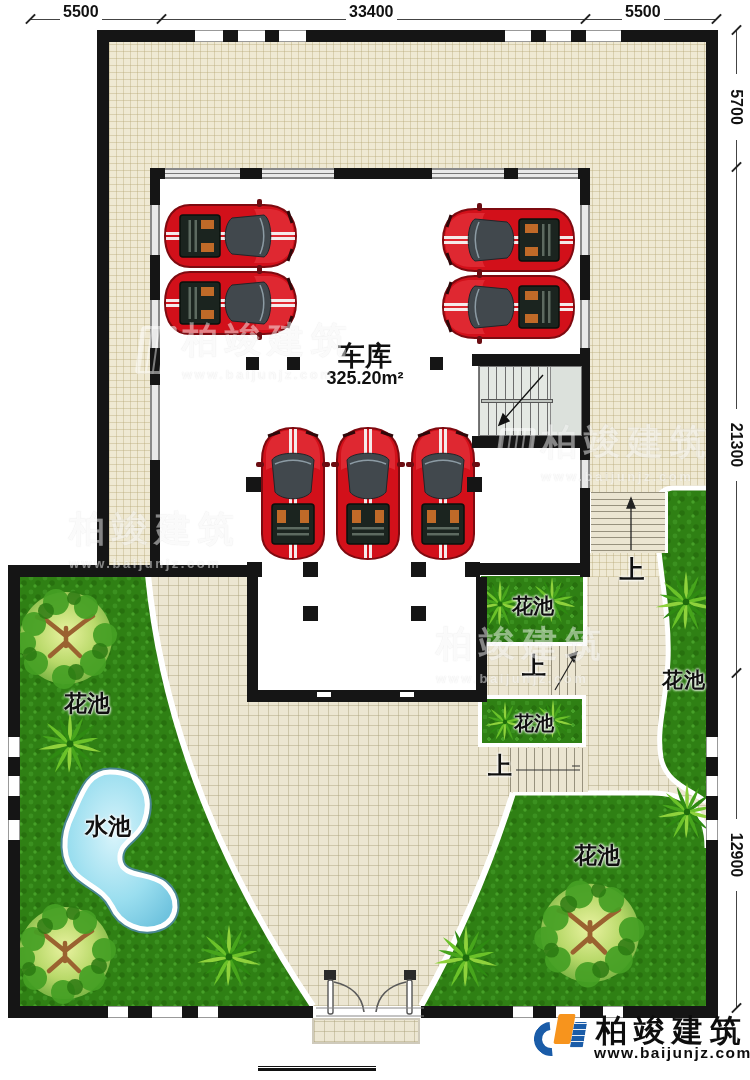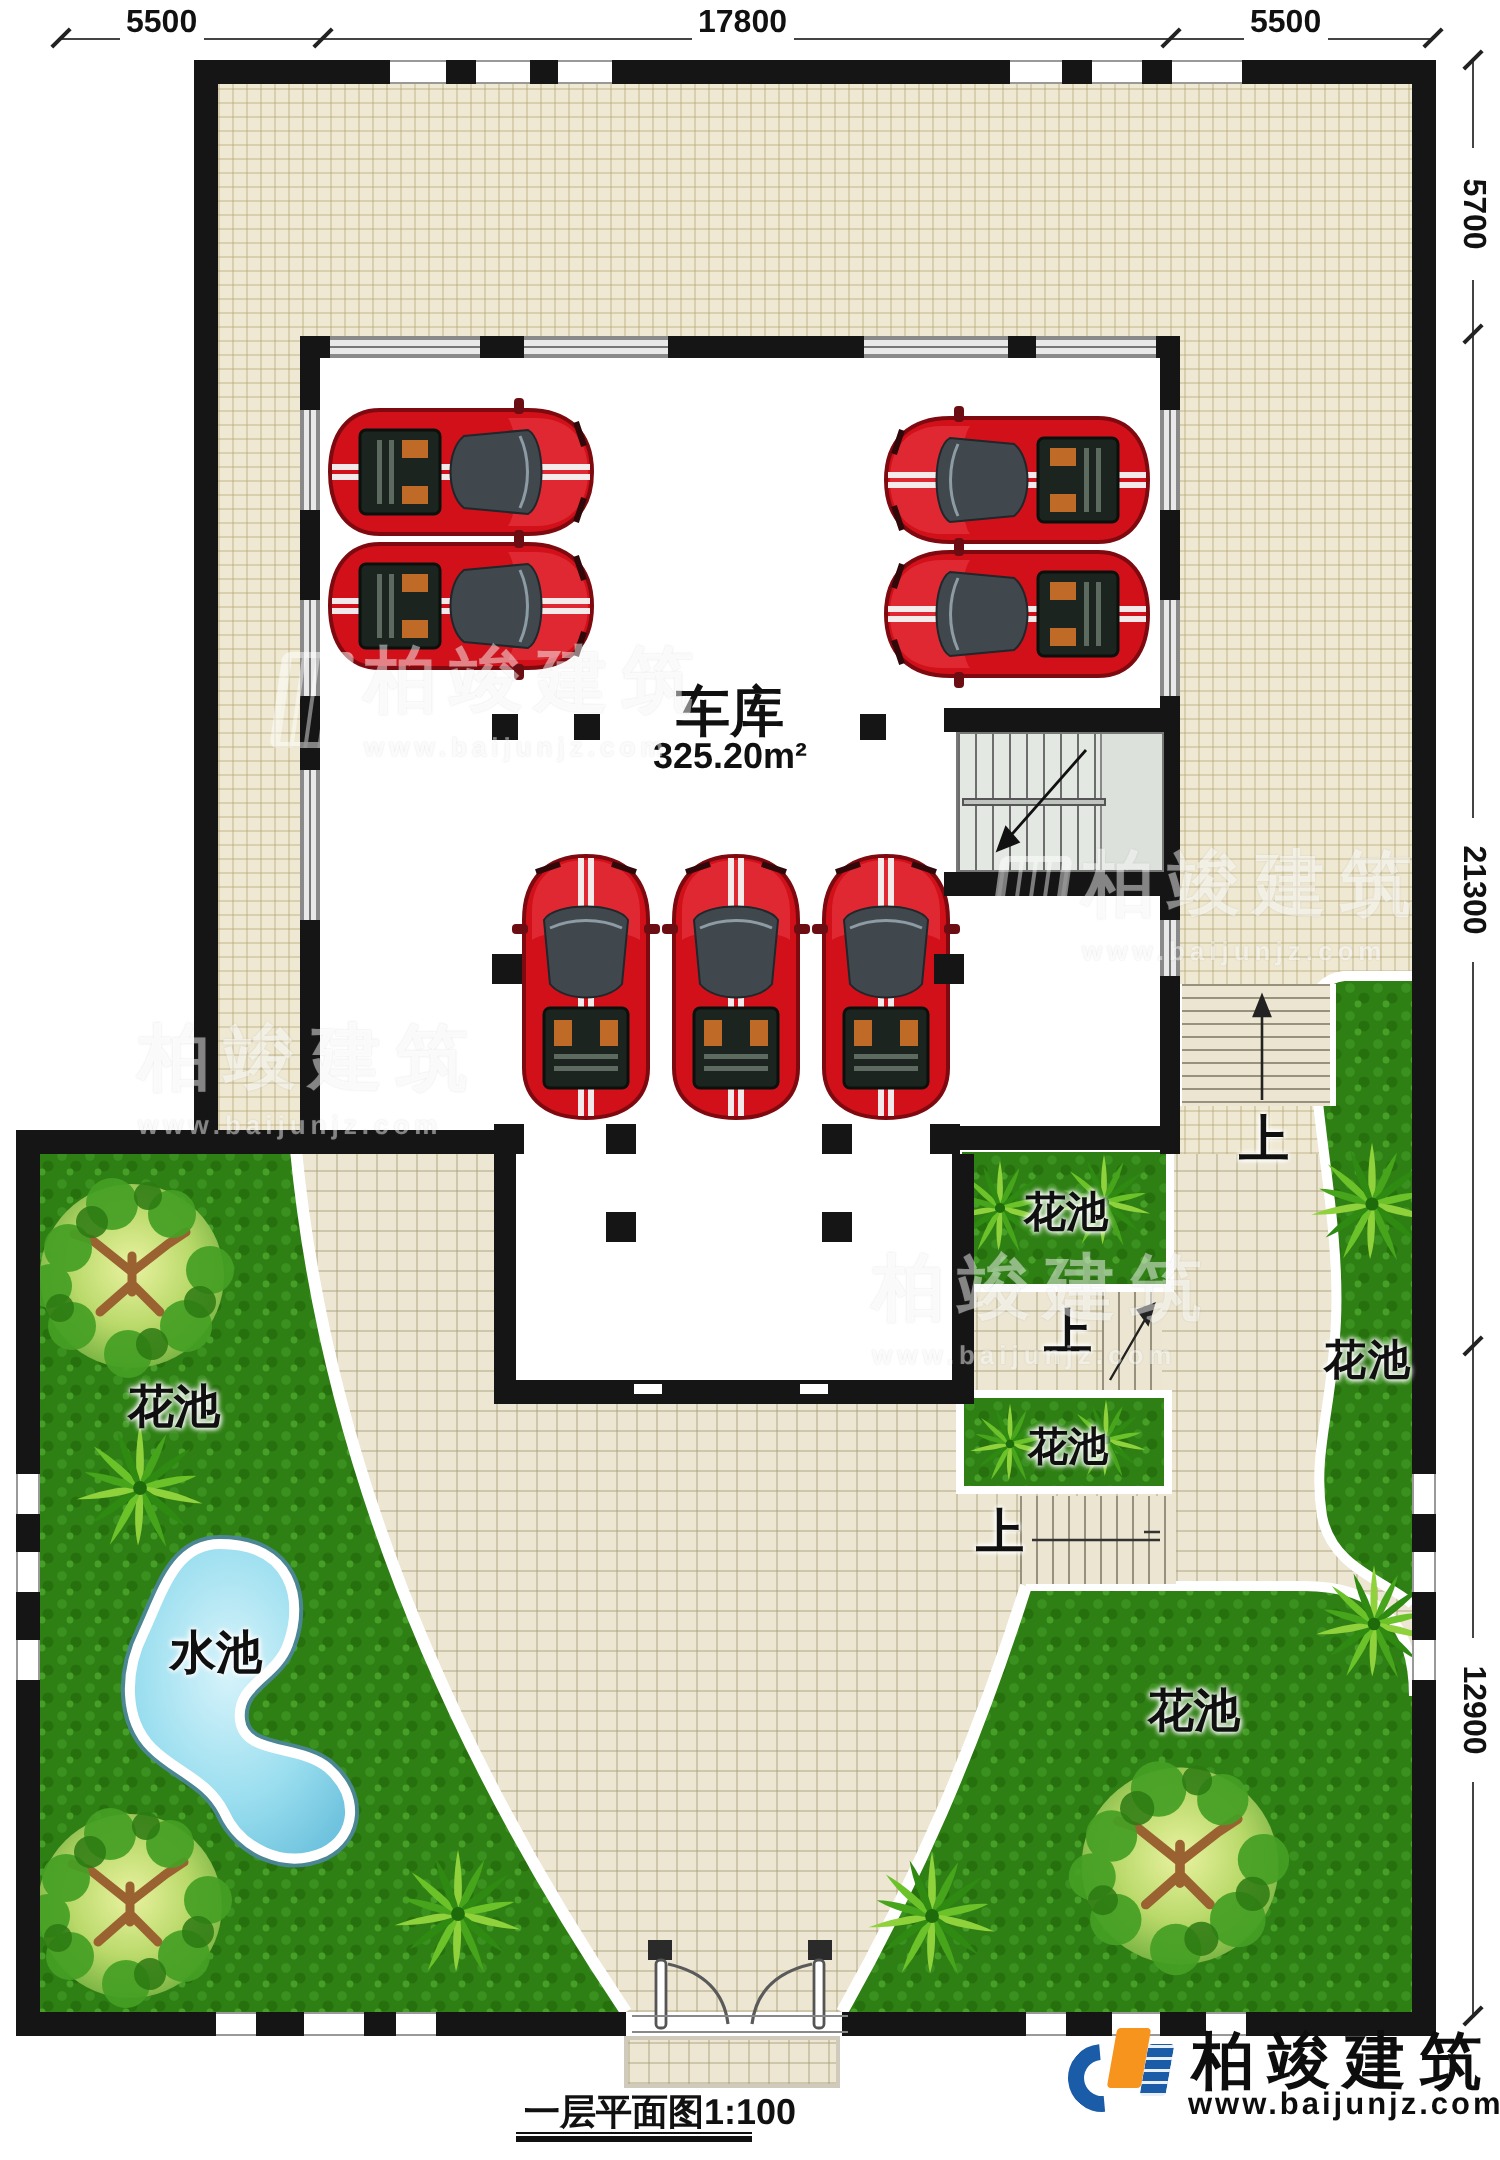--- a/index.html
+++ b/index.html
@@ -325,21 +325,21 @@
   <div class="lbl" style="left:612px;top:553px;width:40px;font-size:25px;">上</div>
   <div class="lbl" style="left:514px;top:650px;width:40px;font-size:24px;">上</div>
   <div class="lbl" style="left:480px;top:750px;width:40px;font-size:24px;">上</div>
 
   <div class="dimline" style="left:30px;top:19px;width:686px;height:1px;"></div>
   <div class="tick" style="left:24px;top:18px;"></div>
   <div class="tick" style="left:155px;top:18px;"></div>
   <div class="tick" style="left:579px;top:18px;"></div>
   <div class="tick" style="left:710px;top:18px;"></div>
   <div class="dim" style="left:60px;top:3px;">5500</div>
-  <div class="dim" style="left:346px;top:3px;">17800</div>
+  <div class="dim" style="left:346px;top:3px;">33400</div>
   <div class="dim" style="left:622px;top:3px;">5500</div>
 
   <div class="dimline" style="left:736px;top:30px;width:1px;height:978px;"></div>
   <div class="tick" style="left:730px;top:29px;"></div>
   <div class="tick" style="left:730px;top:166px;"></div>
   <div class="tick" style="left:730px;top:672px;"></div>
   <div class="tick" style="left:730px;top:1007px;"></div>
   <div class="dim" style="left:703px;top:98px;width:60px;text-align:center;transform:rotate(90deg);">5700</div>
   <div class="dim" style="left:700px;top:436px;width:66px;text-align:center;transform:rotate(90deg);">21300</div>
   <div class="dim" style="left:700px;top:846px;width:66px;text-align:center;transform:rotate(90deg);">12900</div>
@@ -354,21 +354,20 @@
   </div>
   <div class="wm" style="left:25px;top:505px;">
     <span class="wm-logo"></span>
     <span><span class="wm-cn">柏竣建筑</span><br><span class="wm-en">www.baijunjz.com</span></span>
   </div>
   <div class="wm" style="left:392px;top:620px;">
     <span class="wm-logo"></span>
     <span><span class="wm-cn">柏竣建筑</span><br><span class="wm-en">www.baijunjz.com</span></span>
   </div>
 
-  <div class="title-cn">一层平面图1:100</div>
   <div class="title-underline"></div>
 
 
   <div class="logo-mark">
     <span class="lm-swoosh abs"></span>
     <span class="lm-orange abs"></span>
     <span class="lm-blue abs"></span>
   </div>
   <div class="logo-cn">柏竣建筑</div>
   <div class="logo-web">www.baijunjz.com</div>

